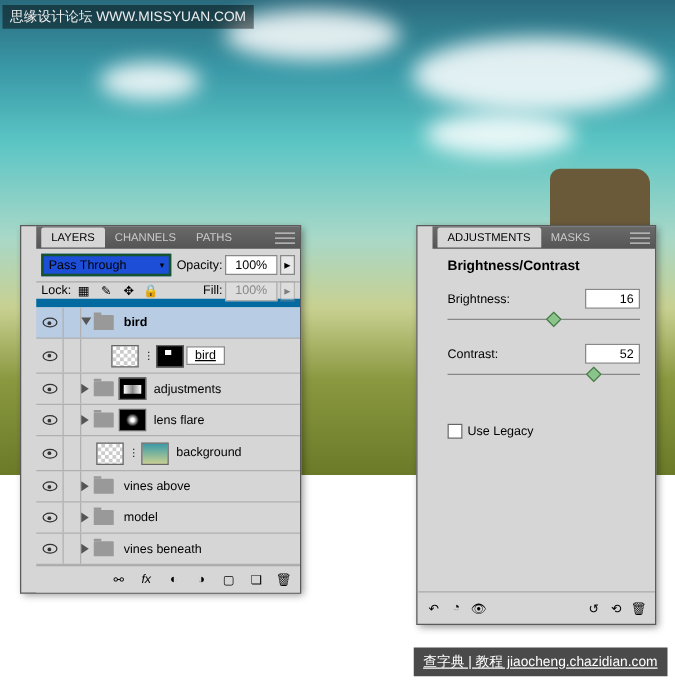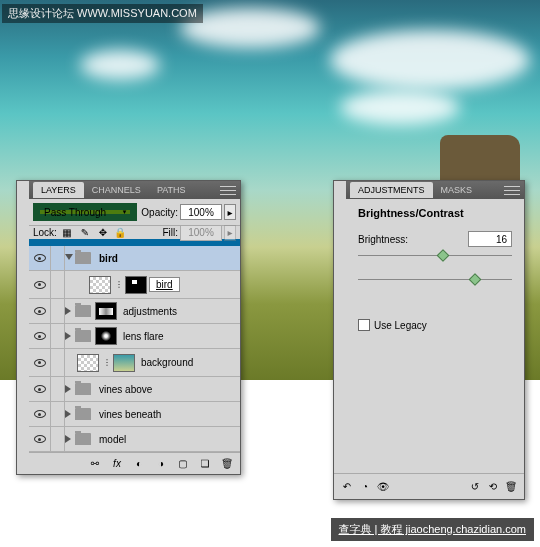--- a/index.html
+++ b/index.html
@@ -9,21 +9,21 @@
     overflow: hidden; }
   .cloud { position: absolute; background: rgba(255,255,255,0.85); border-radius: 50%; filter: blur(8px); }
   .rock { position: absolute; right: 20px; top: 135px; width: 80px; height: 60px; background: #6b5a3a; border-radius: 8px 12px 4px 4px; }
   .panel { position: absolute; background: #d6d6d6; border: 1px solid #5a5a5a; box-shadow: 2px 2px 6px rgba(0,0,0,0.4); padding-left: 12px; }
   .panel-header { display: flex; align-items: center; background: linear-gradient(#6a6a6a, #555); height: 18px; padding: 0 4px; }
   .tab { padding: 3px 8px; color: #ccc; cursor: pointer; font-size: 9px; }
   .tab.active { background: #d6d6d6; color: #000; border-radius: 2px 2px 0 0; }
   .hamburger { margin-left: auto; width: 16px; height: 12px; display: flex; flex-direction: column; justify-content: space-around; cursor: pointer; }
   .hamburger span { height: 1px; background: #ccc; }
   .layers-controls { padding: 4px; display: flex; align-items: center; gap: 4px; border-bottom: 1px solid #aaa; }
-  .blend-select { width: 110px; height: 18px; background: #4d7c0f; border: 7px solid #14532d; display: flex; align-items: center; padding: 0 4px; justify-content: space-between; cursor: pointer; }
+  .blend-select { width: 110px; height: 18px; background: #1d4ed8; border: 2px solid #14532d; display: flex; align-items: center; padding: 0 4px; justify-content: space-between; cursor: pointer; }
   .opacity-group { display: flex; align-items: center; gap: 2px; margin-left: auto; }
   .opacity-input { width: 42px; height: 16px; background: #fff; border: 1px solid #888; text-align: center; display: flex; align-items: center; justify-content: center; }
   .dropdown-btn { width: 12px; height: 16px; background: #e8e8e8; border: 1px solid #888; display: flex; align-items: center; justify-content: center; cursor: pointer; }
   .lock-row { padding: 2px 4px; display: flex; align-items: center; gap: 4px; border-bottom: 7px solid #0369a1; height: 20px; }
   .lock-icons { display: flex; gap: 6px; }
   .lock-i { width: 12px; height: 12px; display: flex; align-items: center; justify-content: center; cursor: pointer; }
   .fill-group { display: flex; align-items: center; gap: 2px; margin-left: auto; }
   .fill-input { width: 42px; height: 16px; background: #ddd; border: 1px solid #aaa; text-align: center; color: #888; display: flex; align-items: center; justify-content: center; }
   .layers-list { background: #d6d6d6; }
   .layer-row { display: flex; align-items: center; height: 25px; border-bottom: 1px solid #b0b0b0; padding-right: 4px; cursor: pointer; }
@@ -179,30 +179,30 @@
       <div class="folder-icon"></div>
       <span class="layer-name">vines above</span>
     </div>
     <div class="layer-row">
       <div class="vis-col">
           <div class="eye-icon"></div>
         </div>
       <div class="link-col"></div>
       <div class="toggle-tri tri-closed"></div>
       <div class="folder-icon"></div>
+      <span class="layer-name">model</span>
+    </div>
+    <div class="layer-row">
+      <div class="vis-col">
+          <div class="eye-icon"></div>
+        </div>
+      <div class="link-col"></div>
+      <div class="toggle-tri tri-closed"></div>
+      <div class="folder-icon"></div>
       <span class="layer-name">vines beneath</span>
-    </div>
-    <div class="layer-row">
-      <div class="vis-col">
-          <div class="eye-icon"></div>
-        </div>
-      <div class="link-col"></div>
-      <div class="toggle-tri tri-closed"></div>
-      <div class="folder-icon"></div>
-      <span class="layer-name">model</span>
     </div>
   </div>
   <div class="panel-footer">
     <div class="footer-icon">⚯</div>
     <div class="footer-icon" style="font-style:italic;">fx</div>
     <div class="footer-icon">◐</div>
     <div class="footer-icon">◑</div>
     <div class="footer-icon">▢</div>
     <div class="footer-icon">❏</div>
     <div class="footer-icon">🗑</div>
@@ -222,20 +222,24 @@
   <div class="adjust-body">
     <div class="adjust-title">Brightness/Contrast</div>
     <div class="adjust-row">
       <span class="adjust-label">Brightness:</span>
       <input class="adjust-value" value="16" style="">
     </div>
     <div class="slider-track">
       <div class="slider-line"></div>
       <div class="slider-thumb" style="left:55%;"></div>
     </div>
+    <div class="adjust-row">
+      <span class="adjust-label">Contrast:</span>
+      <input class="adjust-value" value="52" style="">
+    </div>
     <div class="slider-track">
       <div class="slider-line"></div>
       <div class="slider-thumb" style="left:76%;"></div>
     </div>
     <div class="checkbox-row">
       <div class="checkbox"></div>
       <span>Use Legacy</span>
     </div>
   </div>
   <div class="adjust-footer">

